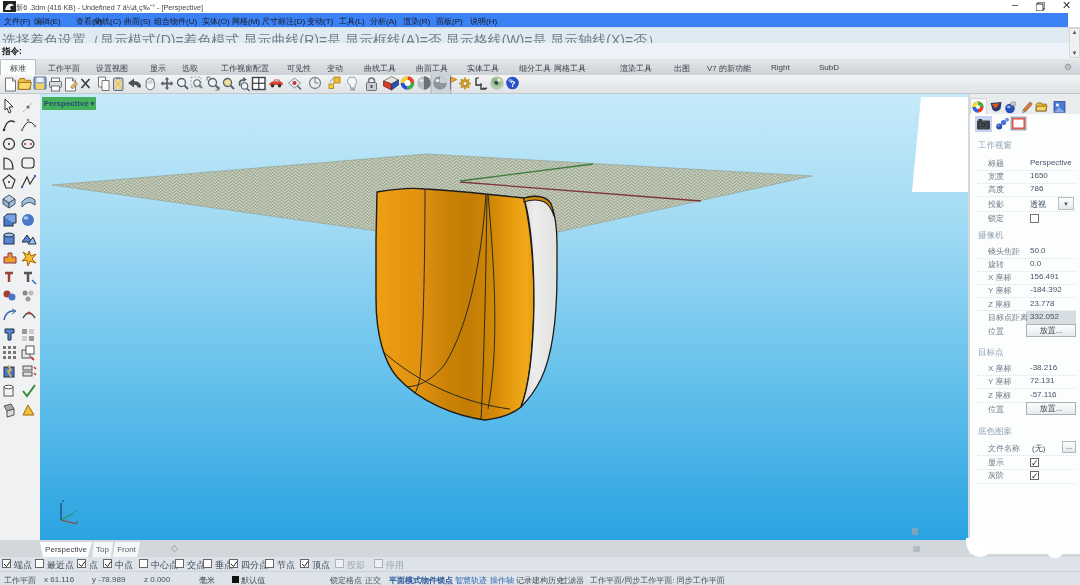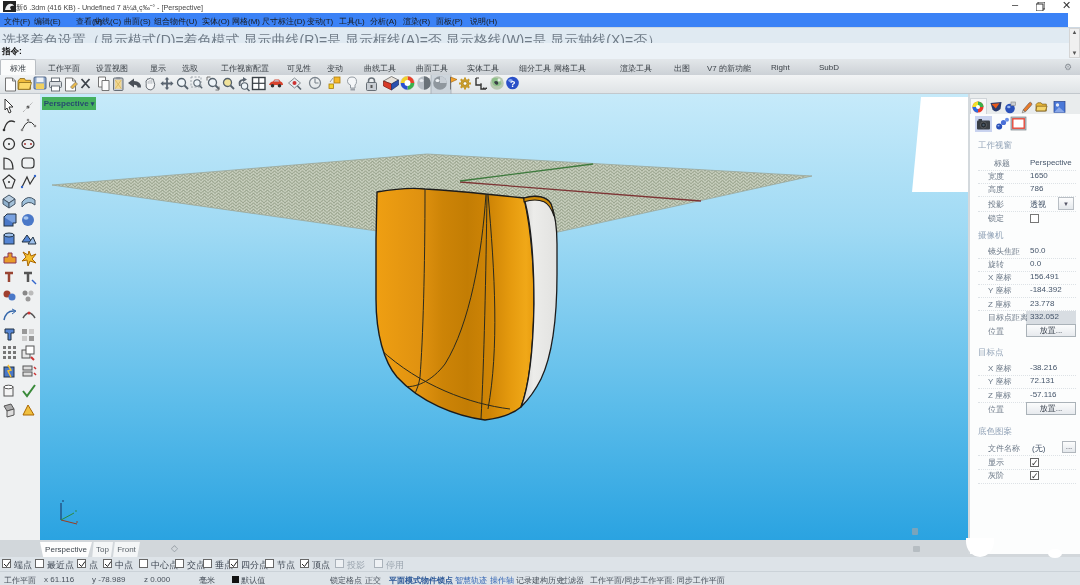--- a/index.html
+++ b/index.html
@@ -497,21 +497,21 @@
         <circle cx="7.5" cy="4.5" r="2.6" fill="#4a70d8"></circle>
         <circle cx="11" cy="1.8" r="2" fill="#6a90e8"></circle>
         <ellipse cx="2.5" cy="7.8" rx="1.1" ry="0.8" fill="#9ab8f0"></ellipse>
       </g>
   <g transform="translate(41,23)">
         <rect width="15" height="13" fill="#b8bec4" stroke="#7a8288" stroke-width="0.7"></rect>
         <rect x="1.8" y="1.8" width="11.4" height="9.4" fill="#fff" stroke="#e84a3a" stroke-width="1.4"></rect>
       </g>
  </svg>
  <div class="abs" style="left:8px;top:46px;color:#93a4b8;font-size:8.5px;">工作视窗</div>
- <div class="abs" style="left:24px;top:64px;color:#6b7887;">标题</div>
+ <div class="abs" style="left:18px;top:64px;color:#6b7887;">标题</div>
     <div class="abs" style="left:60px;top:64px;color:#45556a;">Perspective</div>
  <div class="abs" style="left:8px;top:76px;width:98px;border-bottom:1px dotted #dde2e6;"></div>
  <div class="abs" style="left:18px;top:77px;color:#6b7887;">宽度</div>
     <div class="abs" style="left:60px;top:77px;color:#45556a;">1650</div>
  <div class="abs" style="left:8px;top:89px;width:98px;border-bottom:1px dotted #dde2e6;"></div>
  <div class="abs" style="left:18px;top:90px;color:#6b7887;">高度</div>
     <div class="abs" style="left:60px;top:90px;color:#45556a;">786</div>
  <div class="abs" style="left:8px;top:102px;width:98px;border-bottom:1px dotted #dde2e6;"></div>
  <div class="abs" style="left:18px;top:105px;color:#6b7887;">投影</div>
     <div class="abs" style="left:60px;top:105px;color:#45556a;">透视</div>

